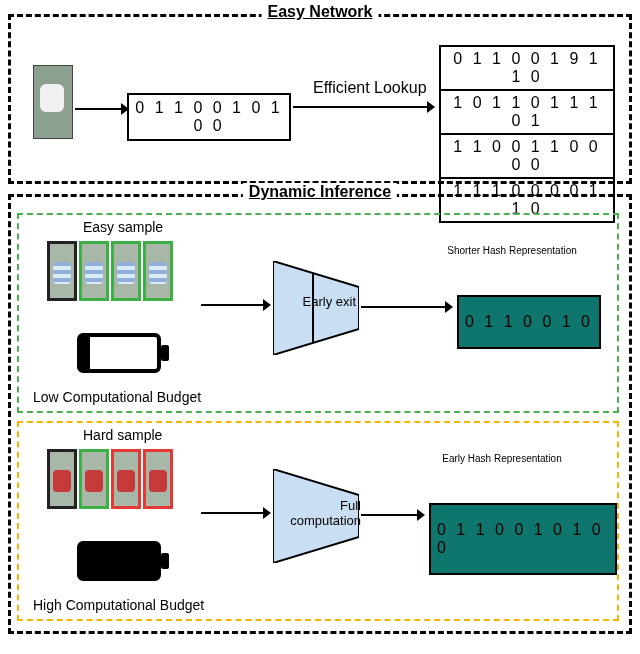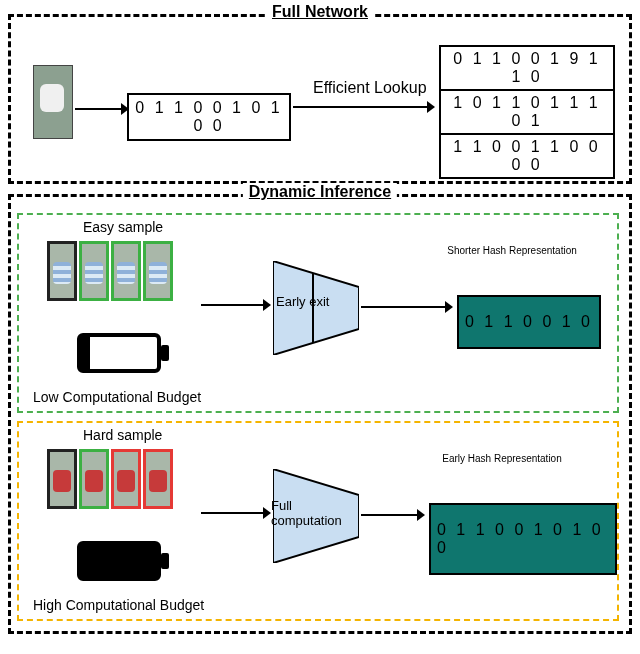--- a/index.html
+++ b/index.html
@@ -159,21 +159,21 @@
     left: 14px;
     bottom: 6px;
     font-size: 14px;
   }
   .trap {
     position: absolute;
   }
   .trap svg { display: block; }
   .trap-label {
     position: absolute;
-    text-align: left;
+    text-align: right;
     font-size: 13px;
     line-height: 1.15;
     width: 80px;
   }
   .rep-label {
     position: absolute;
     font-size: 10px;
     text-align: center;
     width: 150px;
   }
@@ -188,21 +188,21 @@
   .arrow {
     position: absolute;
     height: 1px;
   }
   .arrow svg { display: block; position: absolute; top: -10px; left: 0; }
 </style>
 </head>
 <body>
 
 <div class="panel hash-panel">
-  <div class="panel-title">Full Network</div>
+  <div class="panel-title">Easy Network</div>
   <div class="content-area">
     <div class="person-img"></div>
 
     <div class="arrow" style="left:64px; top:92px; width:54px;">
       <svg width="54" height="20">
           <line x1="0" y1="10" x2="46" y2="10" stroke="#000" stroke-width="2"></line>
           <polygon points="46,4 54,10 46,16" fill="#000"></polygon>
         </svg>
     </div>
     <div class="hash-box hn-hash">0 1 1 0 0 1 0 1 0 0</div>
@@ -211,20 +211,21 @@
     <div class="arrow" style="left:282px; top:90px; width:136px;">
       <svg width="142" height="20">
           <line x1="0" y1="10" x2="134" y2="10" stroke="#000" stroke-width="2"></line>
           <polygon points="134,4 142,10 134,16" fill="#000"></polygon>
         </svg>
     </div>
     <div class="lookup-table">
       <div class="row">0 1 1 0 0 1 9 1 1 0</div>
       <div class="row">1 0 1 1 0 1 1 1 0 1</div>
       <div class="row">1 1 0 0 1 1 0 0 0 0</div>
+      <div class="row">1 1 1 0 0 0 0 1 1 0</div>
     </div>
   </div>
 </div>
 
 <div class="panel di-panel">
   <div class="panel-title">Dynamic Inference</div>
 
   <div class="inner-panel green-panel">
     <div class="sub-label easy-lbl">Easy sample</div>
     <div class="sample-row">

